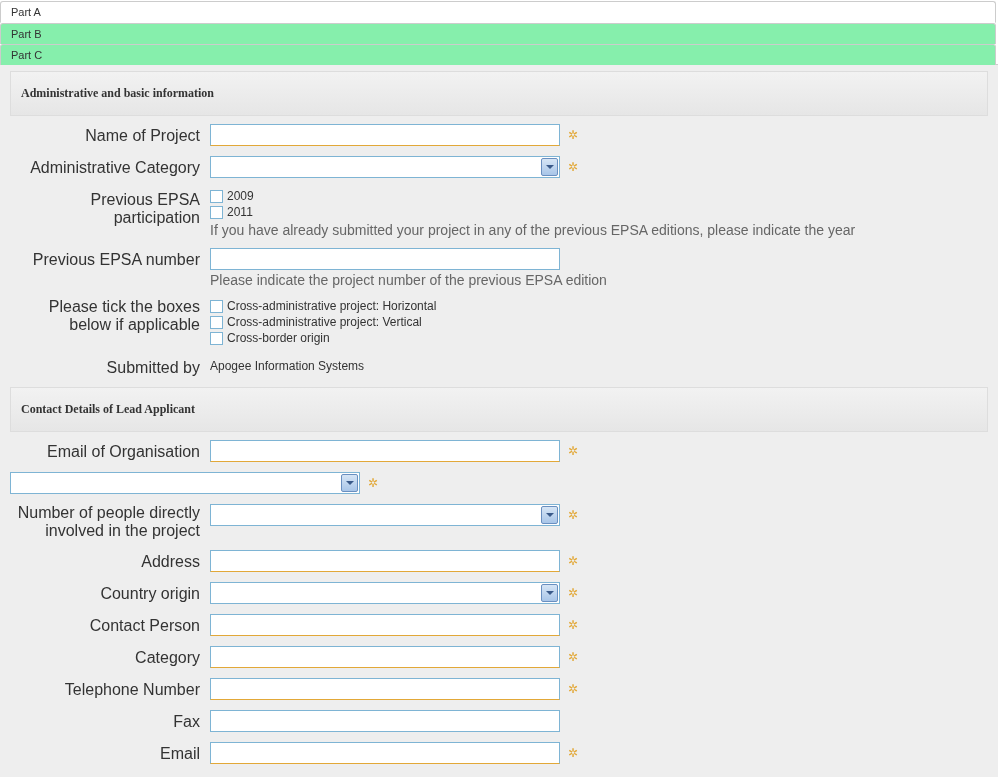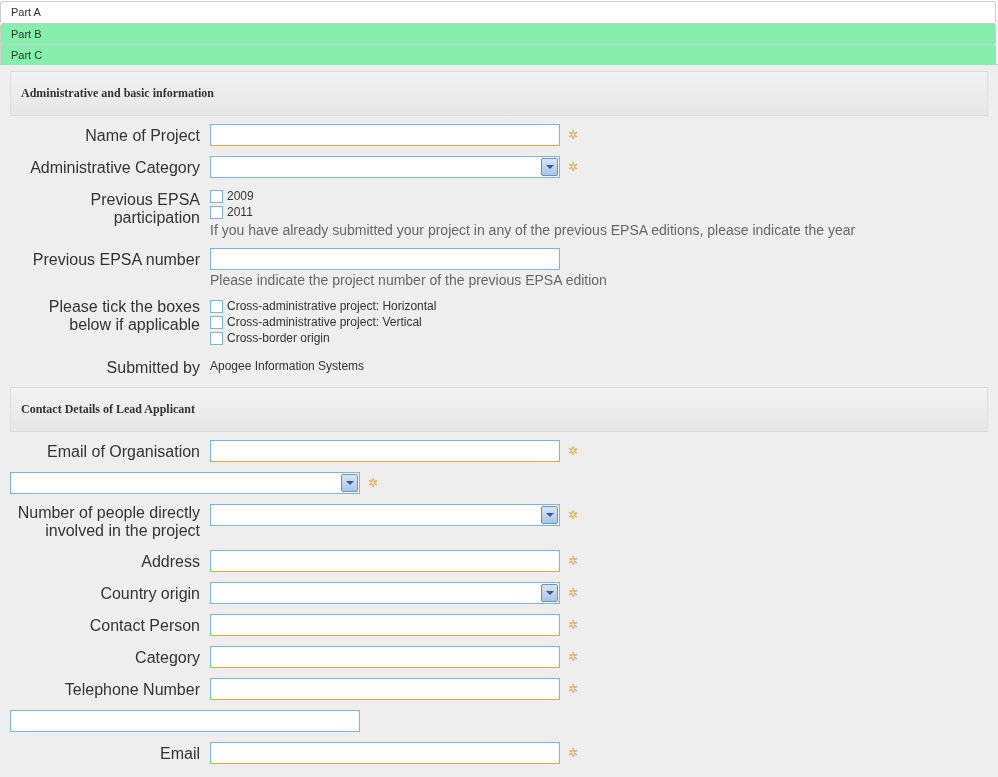--- a/index.html
+++ b/index.html
@@ -289,20 +289,21 @@
 
   <div class="row">
     <div class="label">Telephone Number</div>
     <div class="field-line">
       <input type="text" class="input-text" style="">
       <span class="star">✲</span>
     </div>
   </div>
 
   <div class="row">
+    <div class="label">Fax</div>
     <div class="field-line">
       <input type="text" class="input-text plain" style="border-bottom-color: rgb(126, 180, 212);">
     </div>
   </div>
 
   <div class="row">
     <div class="label">Email</div>
     <div class="field-line">
       <input type="text" class="input-text" style="">
       <span class="star">✲</span>

